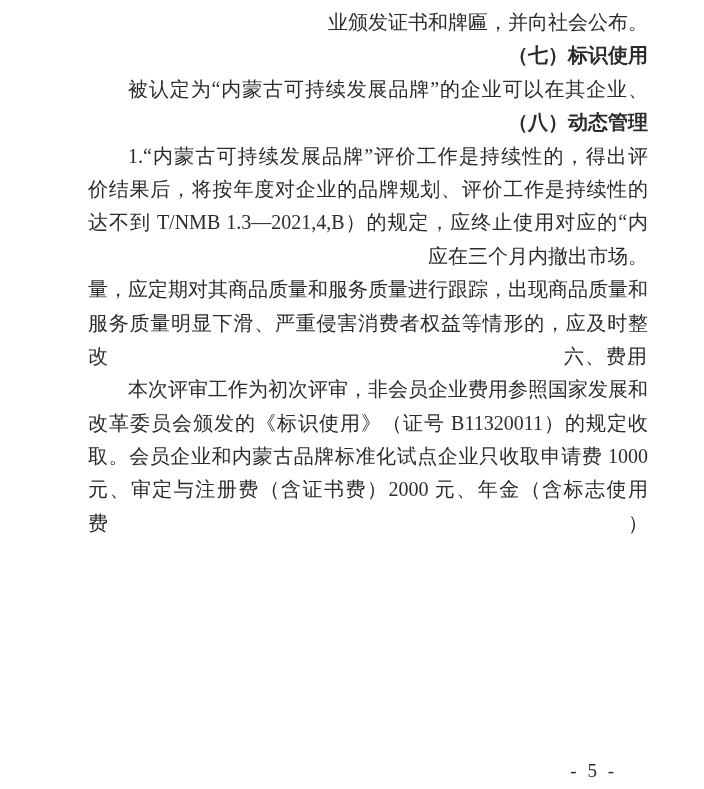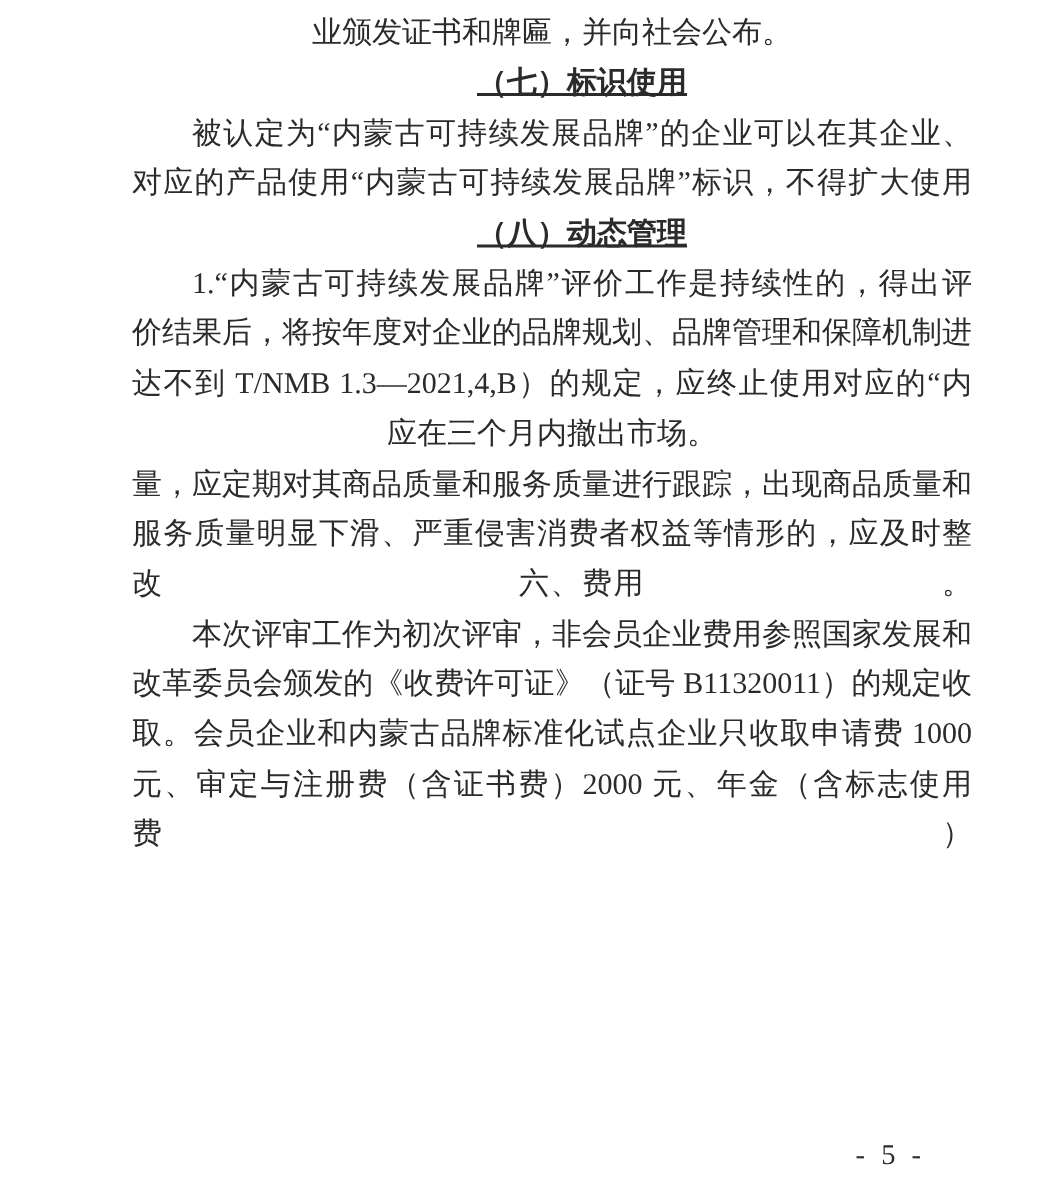--- a/index.html
+++ b/index.html
@@ -13,29 +13,29 @@
   }
   .text-block{
     position:absolute;
     left:88px;top:6px;
     width:560px;
   }
   .line{
     font-size:20px;
     line-height:33.4px;
     height:33.4px;
-    text-align:center;
+    text-align:right;
     white-space:normal;
   }
   .line.just{
     text-align:justify;
     text-align-last:justify;
   }
   .line.indent{ text-indent:2em; }
-  .line.kai{ font-weight:600;text-decoration:underline; }
+  .line.kai{ font-weight:600; }
   .line.hei{
     font-weight:bold;
     font-family:"Liberation Sans","DejaVu Sans",sans-serif;
     letter-spacing:1px;
   }
   .line .em{ font-weight:normal;margin-top:28px; }
   .page-number{
     position:absolute;
     right:87px;top:760px;
     font-size:19px;
@@ -44,28 +44,27 @@
   }
 </style>
 </head>
 <body>
 
 <div class="page">
   <div class="text-block">
       <div class="line"><span>业颁发证书和牌匾，并向社会公布。</span></div>
       <div class="line kai indent"><span>（七）标识使用</span></div>
       <div class="line indent just"><span>被认定为“内蒙古可持续发展品牌”的企业可以在其企业、</span></div>
-      <div class="line just"><span>对应的产品使用“内蒙古可持续发展品牌”标识，不得扩大使用</span></div>
       <div class="line kai indent"><span>（八）动态管理</span></div>
       <div class="line indent just"><span>1.“内蒙古可持续发展品牌”评价工作是持续性的，得出评</span></div>
-      <div class="line just"><span>价结果后，将按年度对企业的品牌规划、品牌管理和保障机制进</span></div>
+      <div class="line just"><span>价结果后，将按年度对企业的品牌规划、评价工作是持续性的</span></div>
       <div class="line just"><span>达不到 T/NMB 1.3—2021,4,B）的规定，应终止使用对应的“内</span></div>
       <div class="line"><span>应在三个月内撤出市场。</span></div>
       <div class="line just"><span>量，应定期对其商品质量和服务质量进行跟踪，出现商品质量和</span></div>
       <div class="line just"><span>服务质量明显下滑、严重侵害消费者权益等情形的，应及时整改。</span></div>
       <div class="line hei indent"><span class="em">六、费用</span></div>
       <div class="line indent just"><span>本次评审工作为初次评审，</span><span class="em">非会员企业费用</span><span>参照国家发展和</span></div>
-      <div class="line just"><span>改革委员会颁发的《收费许可证》（证号 B11320011）的规定收</span></div>
+      <div class="line just"><span>改革委员会颁发的《标识使用》（证号 B11320011）的规定收</span></div>
       <div class="line just"><span>取。</span><span class="em">会员企业和内蒙古品牌标准化试点企业</span><span>只收取申请费 1000</span></div>
       <div class="line just"><span>元、审定与注册费（含证书费）2000 元、年金（含标志使用费）</span></div>
     </div>
   <div class="page-number">- 5 -</div>
 </div>
 
 </body></html>

